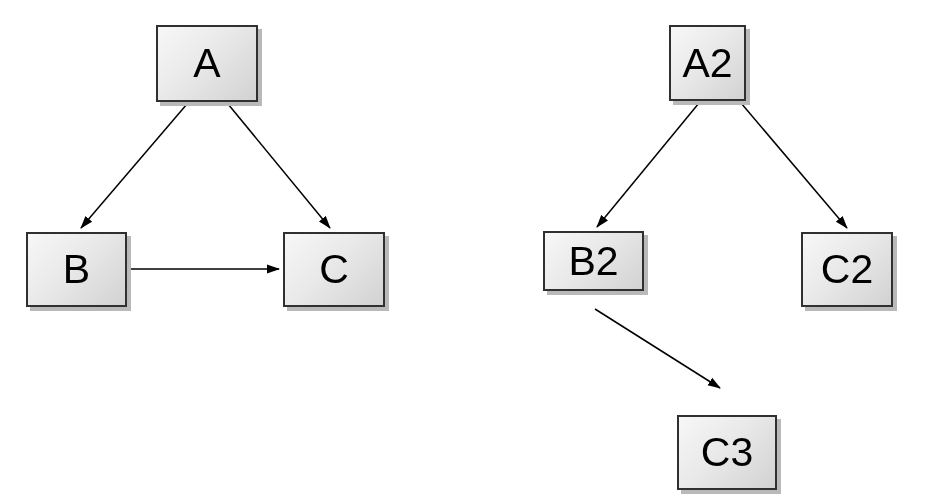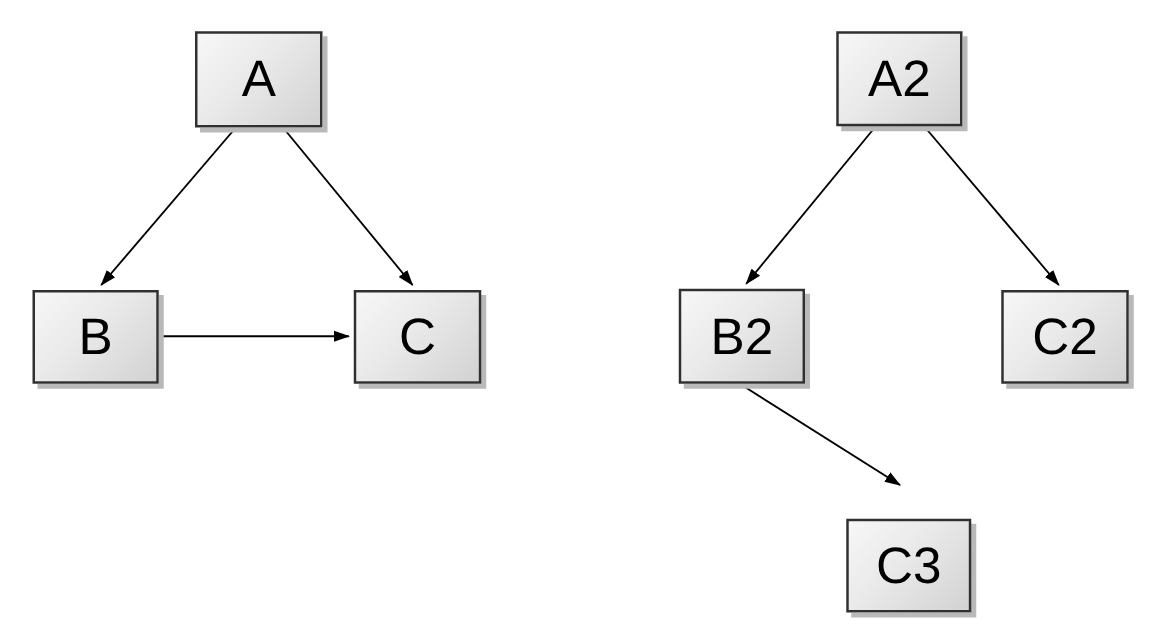--- a/index.html
+++ b/index.html
@@ -61,26 +61,26 @@
   <div id="node-layer">
       <div class="node" style="left: 156px; top: 25px; width: 102px; height: 77px;">
         <span class="node-label">A</span>
       </div>
       <div class="node" style="left: 26px; top: 232px; width: 101px; height: 75px;">
         <span class="node-label">B</span>
       </div>
       <div class="node" style="left: 283px; top: 232px; width: 102px; height: 75px;">
         <span class="node-label">C</span>
       </div>
-      <div class="node" style="left: 669px; top: 25px; width: 101px; height: 76px;">
+      <div class="node" style="left: 669px; top: 25px; width: 77px; height: 76px;">
         <span class="node-label">A2</span>
       </div>
-      <div class="node" style="left: 543px; top: 231px; width: 101px; height: 76px;">
+      <div class="node" style="left: 543px; top: 231px; width: 101px; height: 60px;">
         <span class="node-label">B2</span>
       </div>
-      <div class="node" style="left: 801px; top: 232px; width: 102px; height: 75px;">
+      <div class="node" style="left: 801px; top: 232px; width: 92px; height: 75px;">
         <span class="node-label">C2</span>
       </div>
       <div class="node" style="left: 677px; top: 392px; width: 100px; height: 75px; margin-top: 23px;">
         <span class="node-label">C3</span>
       </div>
     </div>
 </div>
 
 </body></html>

